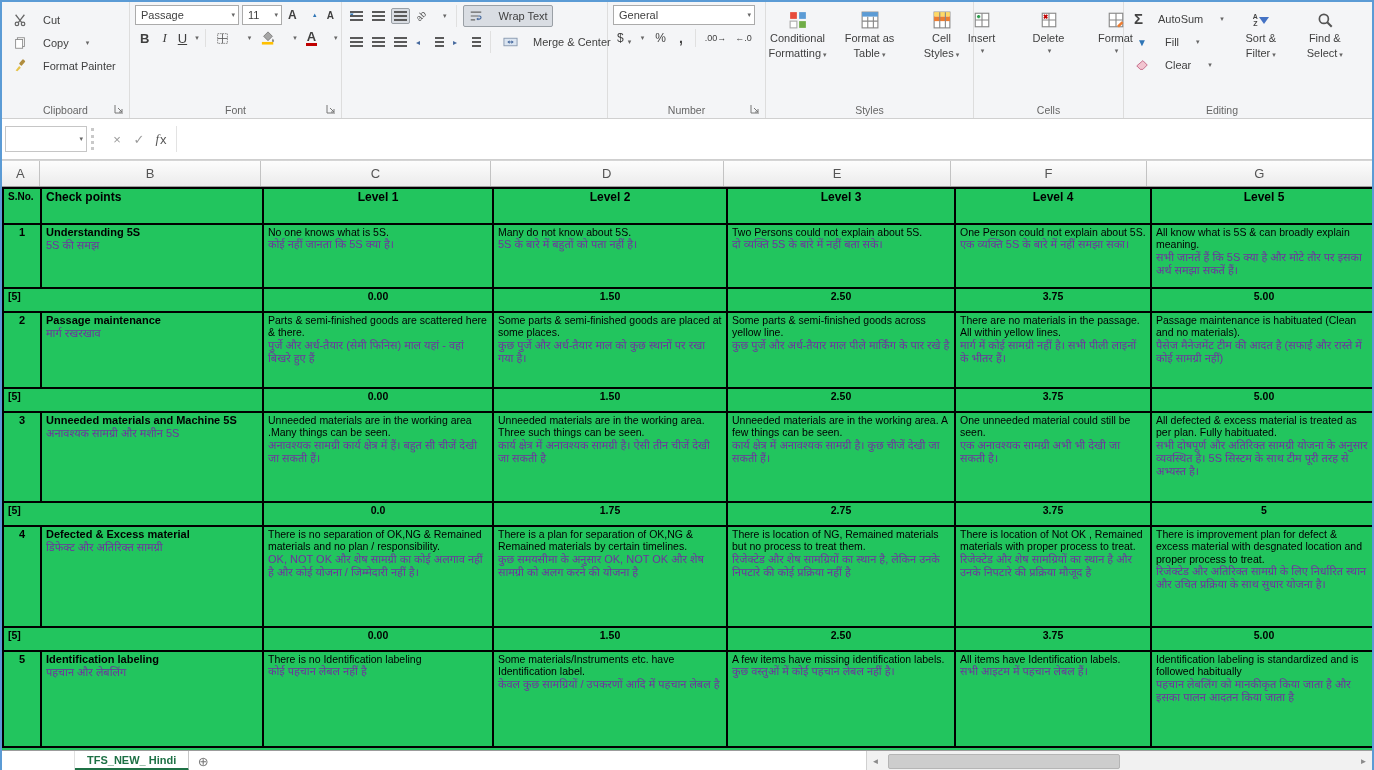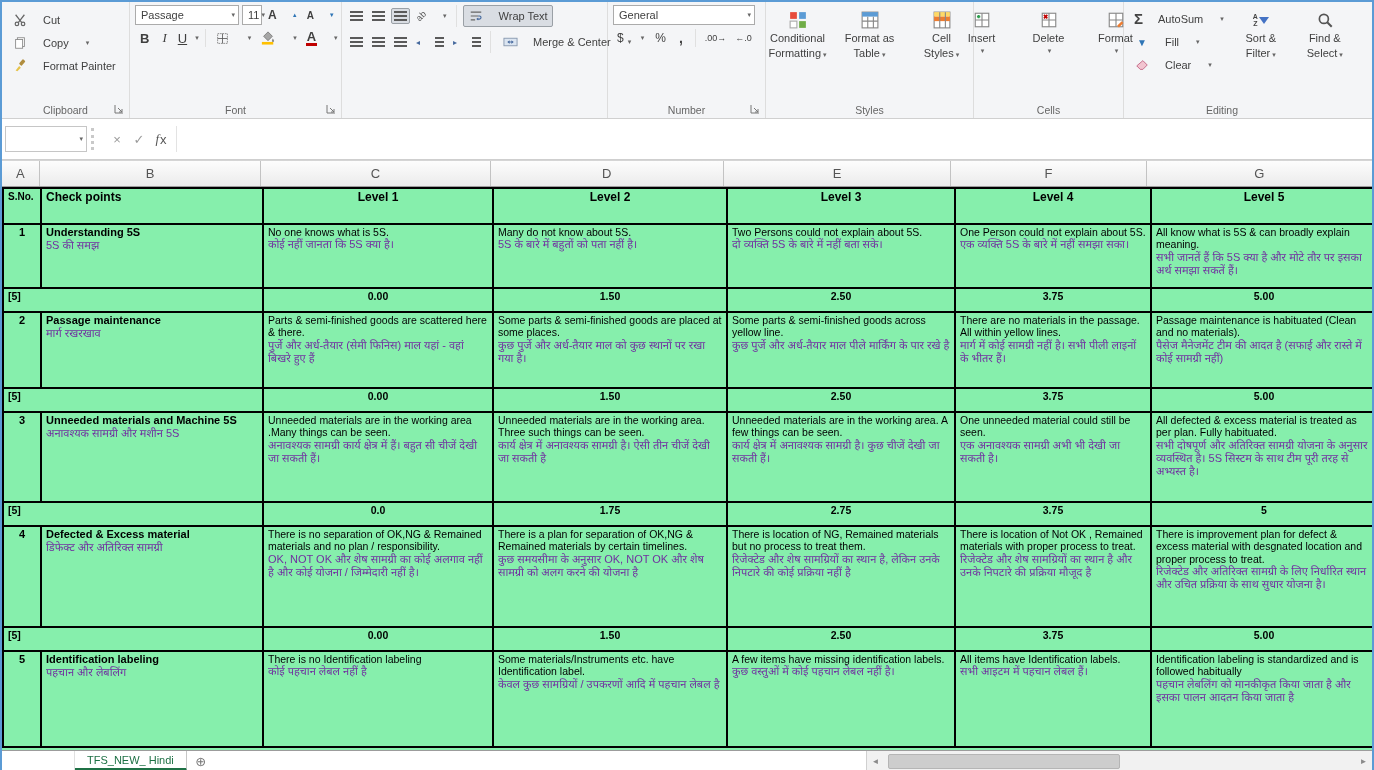--- a/index.html
+++ b/index.html
@@ -36,39 +36,39 @@
   .fbic{width:22px;height:22px;display:flex;align-items:center;justify-content:center;color:#9a9a9a;font-size:13px;cursor:pointer;}
   .fbic.fx{color:#555;font-size:13px;}
   .fbic.fx i{font-family:"Liberation Serif",serif;margin-right:1px;}
   .finput{flex:1;height:26px;border-left:1px solid #e3e3e3;margin-left:4px;}
 
   
   .colhead{height:27px;flex:0 0 27px;display:flex;background:linear-gradient(#fdfdfd,#ebebeb);border-bottom:1px solid #9c9c9c;border-top:1px solid #d5d5d5;box-sizing:border-box;}
   .ch{border-right:1px solid #c3c3c3;display:flex;align-items:center;justify-content:center;font-size:13px;color:#555;box-sizing:border-box;cursor:pointer;}
 
   
-  .gridwrap{height:563px;flex:0 0 563px;overflow:hidden;background:#86efac;}
+  .gridwrap{height:563px;flex:0 0 563px;overflow:hidden;background:#22c55e;}
   table.sheet{table-layout:fixed;width:1374px;border-collapse:collapse;}
   table.sheet td{border:2px solid #000;padding:1px 4px;vertical-align:top;overflow:hidden;line-height:1.18;cursor:cell;}
   td.hdr{font-weight:bold;font-size:12px;text-align:center;vertical-align:middle;}
   td.hdr.h0{font-size:10px;text-align:left;vertical-align:top;padding-top:2px;}
   td.hdr.h1{text-align:left;}
   td.sno{text-align:center;vertical-align:middle;font-weight:bold;font-size:11px;}
   td.cname{vertical-align:middle;}
   td.cname .en{font-weight:bold;font-size:11px;color:#000;}
   td.cname .hi{font-weight:normal;font-size:11px;color:var(--hindi,#7030A0);}
   td.lvl .en{font-size:10.5px;color:#000;}
   td.lvl .hi{font-size:11px;color:var(--hindi,#7030A0);}
   td.slab{font-weight:bold;font-size:10.5px;vertical-align:middle;padding-left:8px;}
   td.sval{text-align:center;vertical-align:middle;font-size:10.5px;font-weight:600;}
 
   
   .tabbar{height:20px;flex:0 0 20px;background:#fff;border-top:1px solid #9c9c9c;display:flex;align-items:stretch;font-size:11px;}
   .tabspacer{width:72px;border-right:1px solid #e0e0e0;}
-  .tab{display:flex;align-items:center;padding:0 12px;font-weight:normal;cursor:pointer;background:#fff;border-right:1px solid #c6c6c6;border-bottom:3px solid var(--tabgreen,#1E7145);color:var(--tabgreen,#1E7145);box-sizing:border-box;}
+  .tab{display:flex;align-items:center;padding:0 12px;font-weight:bold;cursor:pointer;background:#fff;border-right:1px solid #c6c6c6;border-bottom:3px solid var(--tabgreen,#1E7145);color:var(--tabgreen,#1E7145);box-sizing:border-box;}
   .addsheet{display:flex;align-items:center;justify-content:center;width:28px;color:#777;font-size:13px;cursor:pointer;}
   .hscroll{margin-left:auto;width:505px;display:flex;align-items:center;background:#f1f1f1;border-left:1px solid #d0d0d0;}
   .hscroll .arr{width:17px;text-align:center;color:#8a8a8a;font-size:8px;cursor:pointer;}
   .hscroll .track{flex:1;height:100%;position:relative;}
   .hscroll .thumb{position:absolute;left:4px;top:3px;height:13px;width:230px;background:#cdcdcd;border:1px solid #b5b5b5;border-radius:2px;cursor:grab;}
 </style>
 </head>
 <body>
 
 <div class="window">
@@ -116,21 +116,21 @@
       </div>
     </div>
 
     <div class="rgroup" style="width:212px">
       <div class="rbody fcol" style="width:100%">
         <div class="frow">
           <div class="combo" style="width:104px">
               <span>Passage</span>
               <span class="dd">▾</span>
             </div>
-          <div class="combo" style="width:20px">
+          <div class="combo" style="width:40px">
               <span>11</span>
               <span class="dd">▾</span>
             </div>
           <span class="rbtn" style="padding:0 2px">
               <b style="font-size:12px">A</b>
               <span style="font-size:6px;color:#2e75b6">▲</span>
             </span>
           <span class="rbtn" style="padding:0 2px">
               <b style="font-size:10px">A</b>
               <span style="font-size:6px;color:#2e75b6">▼</span>

